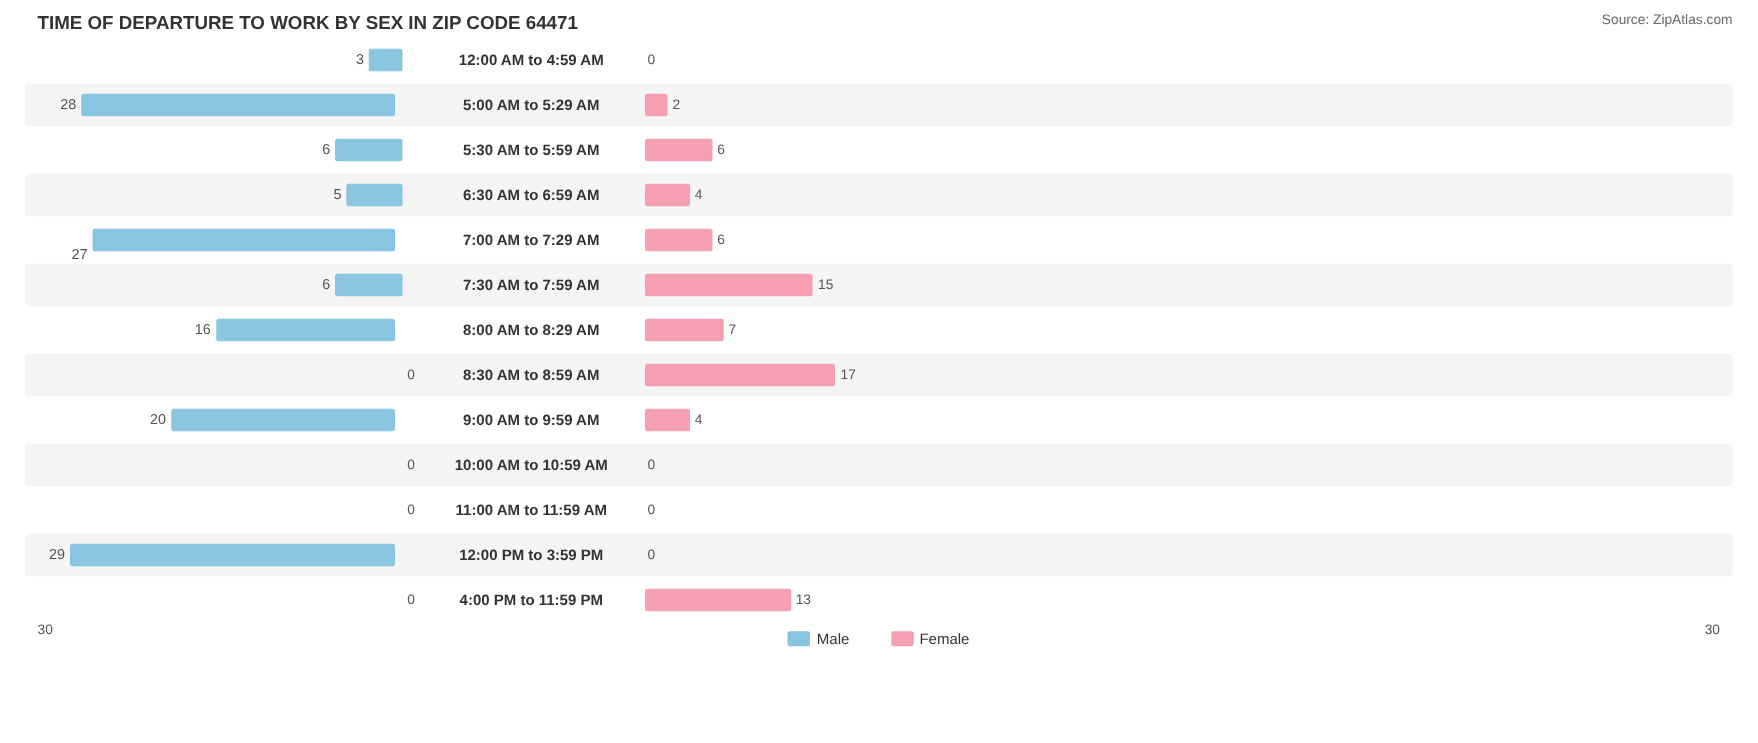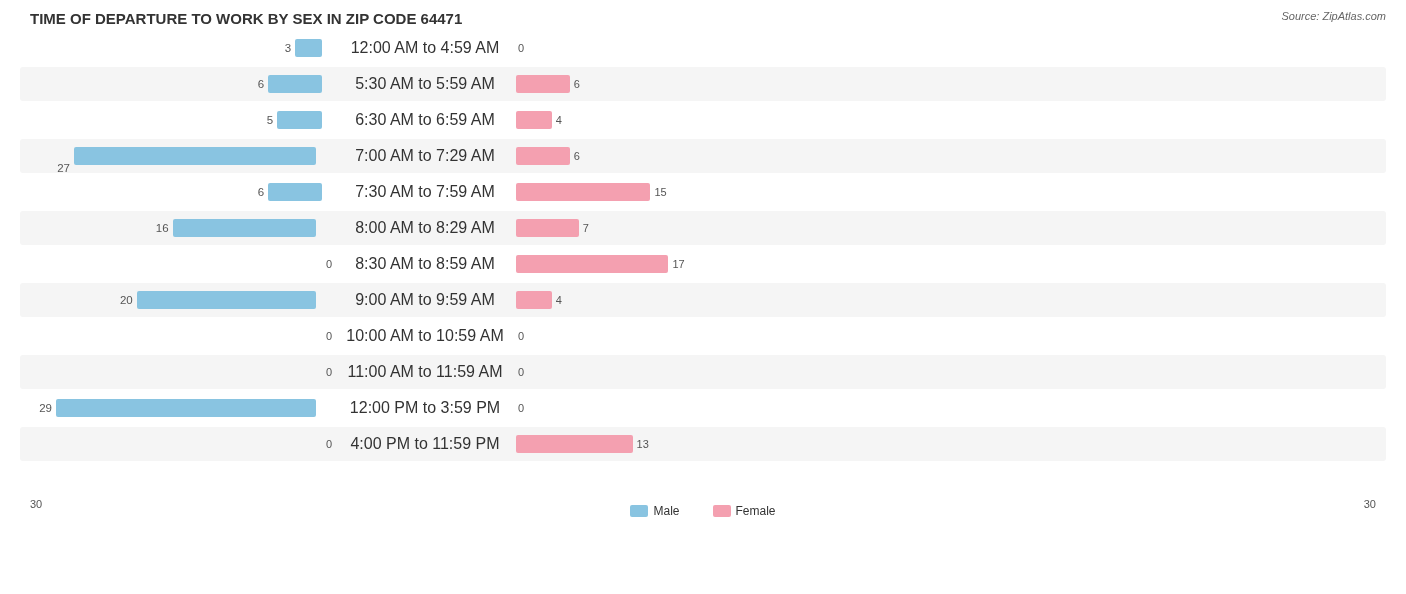--- a/index.html
+++ b/index.html
@@ -22,21 +22,20 @@
       color: #333;
       margin-bottom: 4px;
       padding-left: 10px;
     }
     .source-text {
       position: absolute;
       top: 10px;
       right: 20px;
       font-size: 11px;
       color: #666;
-      font-style: italic;
     }
     .chart-area {
       position: relative;
       width: 100%;
       height: calc(100% - 55px);
     }
     .row {
       display: flex;
       align-items: center;
       height: 34px;
@@ -71,23 +70,23 @@
       height: 18px;
       background: #89C4E1;
       border-radius: 2px;
       position: absolute;
       right: 6px;
     }
     .center-label {
       width: 170px;
       flex-shrink: 0;
       text-align: center;
-      font-size: 16px;
+      font-size: 12px;
       color: #333;
-      font-weight: normal;
+      font-weight: bold;
     }
     .right-section {
       flex: 1;
       display: flex;
       align-items: center;
       padding-left: 6px;
       position: relative;
     }
     .female-bar {
       height: 18px;
@@ -135,20 +134,36 @@
 
         <div class="male-bar" style="width:26.896551724137932px; right: 18px;">
         </div>
         <span class="label-text" style="right: 48.896551724137936px;">3</span>
 
     </div>
     <div class="center-label">12:00 AM to 4:59 AM</div>
     <div class="right-section">
 
         <span class="female-value" style="left: 8px;">0</span>
+
+    </div>
+  </div>
+      <div class="row">
+    <div class="left-section">
+
+        <div class="male-bar" style="width:251.0344827586207px; right: 24px;">
+        </div>
+        <span class="label-text" style="right: 279.0344827586207px;">28</span>
+
+    </div>
+    <div class="center-label">5:00 AM to 5:29 AM</div>
+    <div class="right-section">
+
+        <div class="female-bar" style="width:17.93103448275862px; left:6px;"></div>
+        <span class="female-value" style="left: 27.93103448275862px;">2</span>
 
     </div>
   </div>
       <div class="row">
     <div class="left-section">
 
         <div class="male-bar" style="width:53.793103448275865px; right: 18px;">
         </div>
         <span class="label-text" style="right: 75.79310344827587px;">6</span>
 

